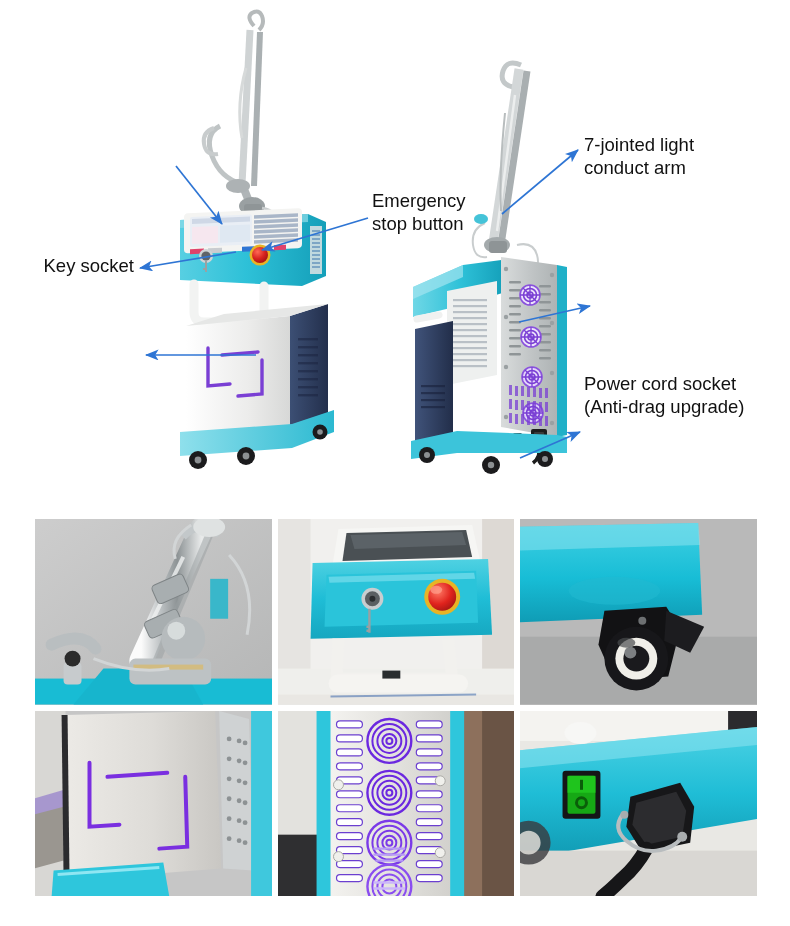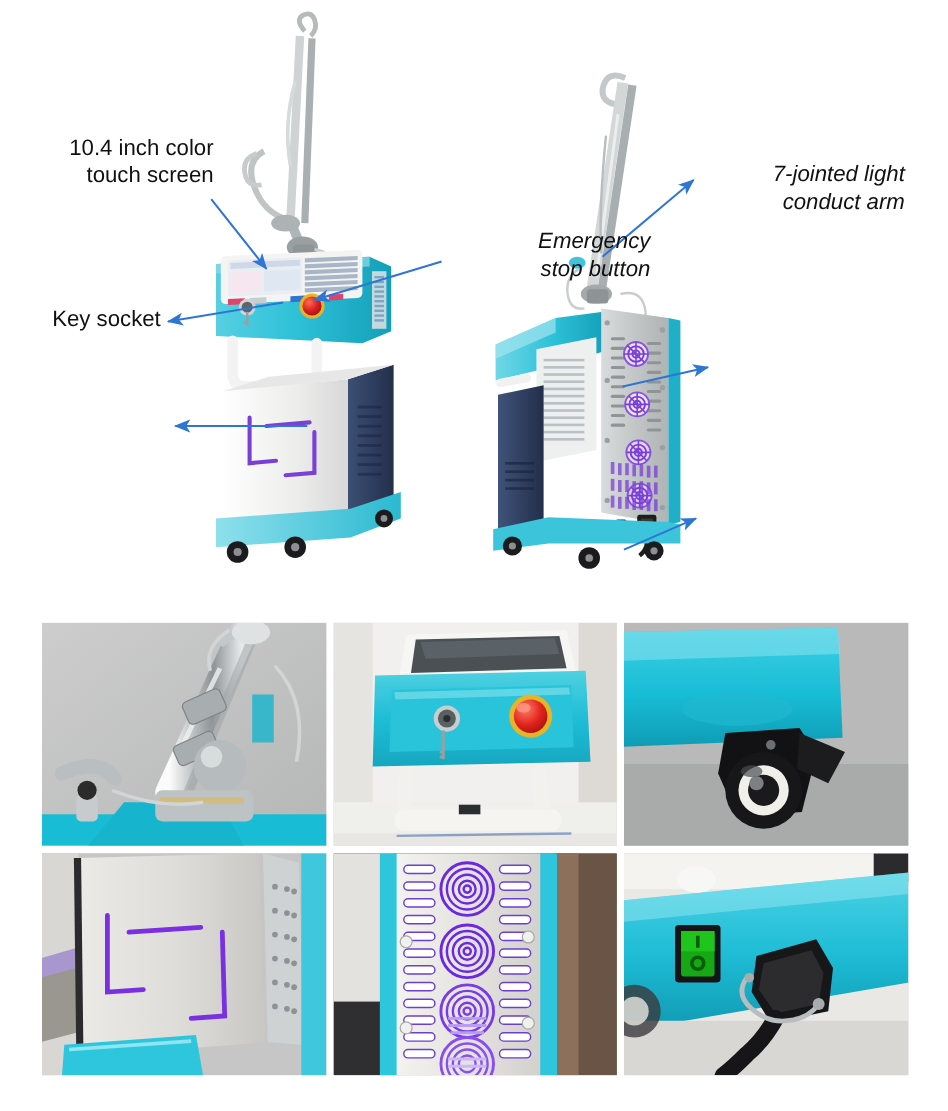--- a/index.html
+++ b/index.html
@@ -5,21 +5,21 @@
   html,body{margin:0;padding:0;background:#ffffff;}
   body{width:790px;height:926px;position:relative;overflow:hidden;
        font-family:"Liberation Sans","DejaVu Sans",sans-serif;}
 
   #stage{position:absolute;left:0;top:0;width:790px;height:926px;background:#fff;}
 
   
   .callout{position:absolute;color:#111111;font-size:18.5px;line-height:1.22;
            font-family:"Liberation Sans","DejaVu Sans",sans-serif;white-space:pre-line;}
   .callout.ta-r{text-align:right;}
-  .callout.ta-l{text-align:right;font-style:italic;}
+  .callout.ta-l{text-align:left;}
 
   
   .ovl{position:absolute;left:0;top:0;width:790px;height:926px;pointer-events:none;}
 
   
   #grid{position:absolute;left:35px;top:519px;width:722px;height:377px;
         display:grid;grid-template-columns:1fr 1fr 1fr;grid-template-rows:1fr 1fr;
         gap:6px;}
   .cell{position:relative;overflow:hidden;background:#cfcfcf;}
   .cell svg{display:block;width:100%;height:100%;}
@@ -365,33 +365,33 @@
       <line x1="176" y1="166" x2="222" y2="224" marker-end="url(#ah)"></line>
       <line x1="236" y1="252" x2="140" y2="268" marker-end="url(#ah)"></line>
       <line x1="256" y1="355" x2="146" y2="355" marker-end="url(#ah)"></line>
       <line x1="368" y1="218" x2="262" y2="250" marker-end="url(#ah)"></line>
       <line x1="502" y1="214" x2="578" y2="150" marker-end="url(#ah)"></line>
       <line x1="519" y1="322" x2="590" y2="306" marker-end="url(#ah)"></line>
       <line x1="520" y1="458" x2="580" y2="432" marker-end="url(#ah)"></line>
     </g>
   </svg>
 
-  <div class="callout ta-r" style="left:30px;top:112px;width:148px;">10.4 inch color
-touch screen</div>
 
   <div class="callout ta-r" style="left:22px;top:255px;width:112px;">Key socket</div>
 
 
   <div class="callout ta-l" style="left:372px;top:190px;width:170px;">Emergency
 stop button</div>
 
   <div class="callout ta-l" style="left:584px;top:134px;width:170px;">7-jointed light
 conduct arm</div>
 
 
+  <div class="callout ta-l" style="left:584px;top:373px;width:206px;">Power cord socket
+(Anti-drag upgrade)</div>
 
   <div id="grid">
 
     <div class="cell">
       <svg viewBox="0 0 240 186" preserveAspectRatio="xMidYMid slice">
         <defs>
           <linearGradient id="pbg1" x1="0" y1="0" x2="1" y2="1">
             <stop offset="0" stop-color="#cdcdcd"></stop>
               <stop offset="1" stop-color="#b5b6b6"></stop>
           </linearGradient>

